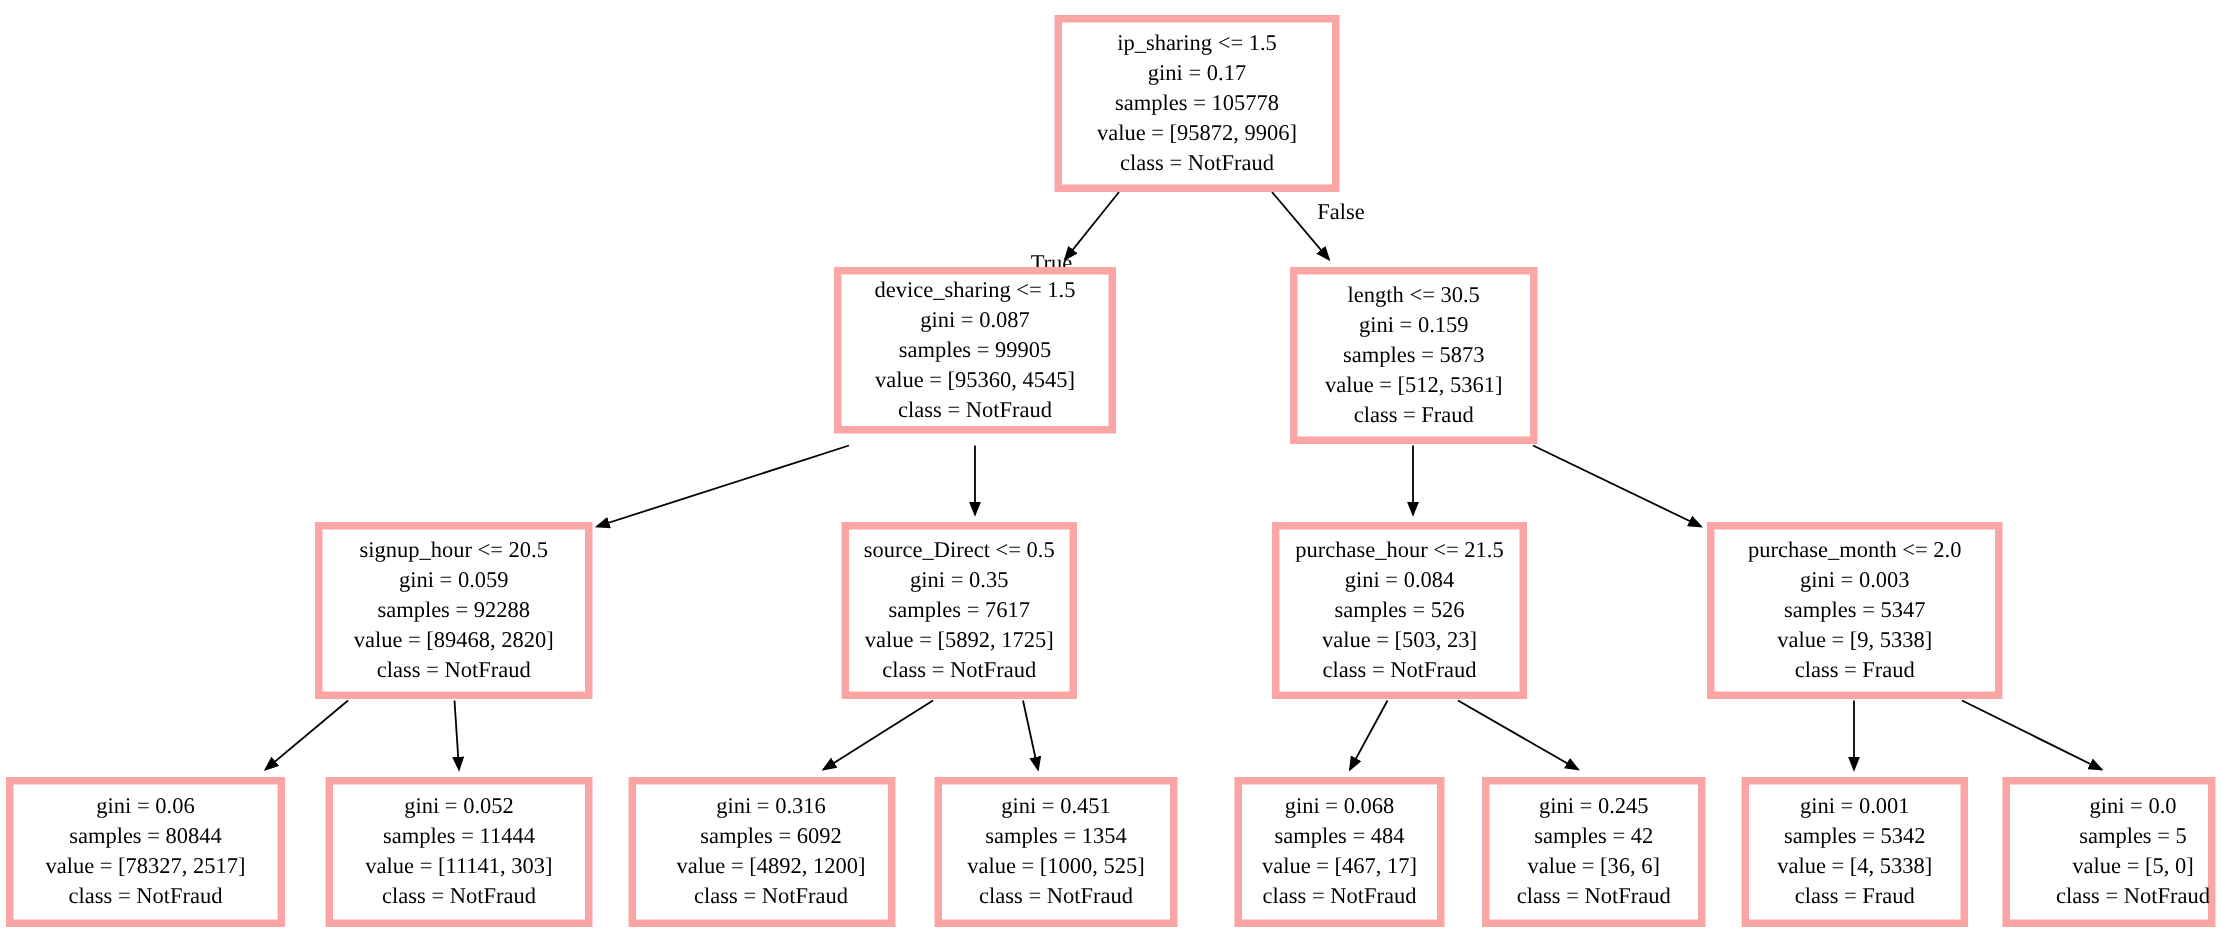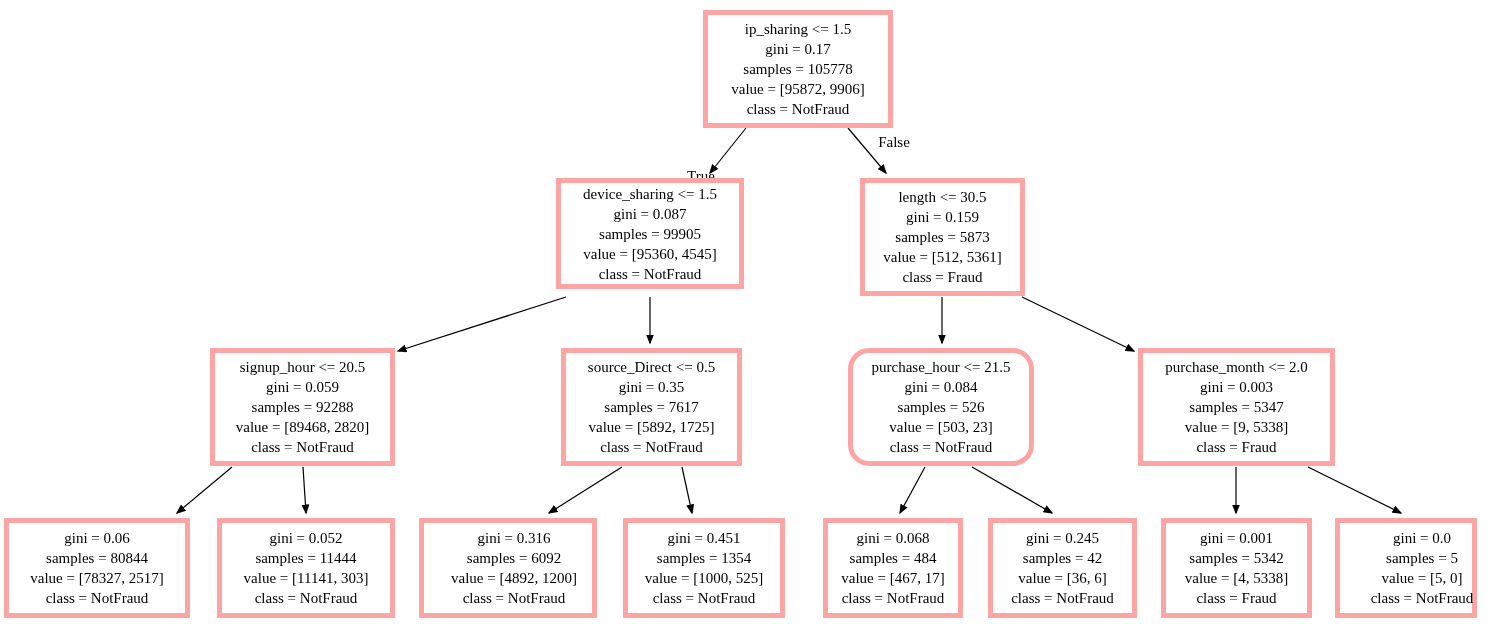--- a/index.html
+++ b/index.html
@@ -104,29 +104,29 @@
   </div>
 
   <div class="tree-node" style="left:210px; top:348px; width:185px; height:118px;">
     <span>signup_hour &lt;= 20.5</span>
     <span>gini = 0.059</span>
     <span>samples = 92288</span>
     <span>value = [89468, 2820]</span>
     <span>class = NotFraud</span>
   </div>
 
-  <div class="tree-node" style="left:561px; top:348px; width:181px; height:118px;">
+  <div class="tree-node" style="left:561px; top:348px; width:157px; height:118px;">
     <span>source_Direct &lt;= 0.5</span>
     <span>gini = 0.35</span>
     <span>samples = 7617</span>
     <span>value = [5892, 1725]</span>
     <span>class = NotFraud</span>
   </div>
 
-  <div class="tree-node" style="left:848px; top:348px; width:186px; height:118px;border-radius:21px;">
+  <div class="tree-node" style="left:848px; top:348px; width:170px; height:118px;">
     <span>purchase_hour &lt;= 21.5</span>
     <span>gini = 0.084</span>
     <span>samples = 526</span>
     <span>value = [503, 23]</span>
     <span>class = NotFraud</span>
   </div>
 
   <div class="tree-node" style="left:1138px; top:348px; width:197px; height:118px;">
     <span>purchase_month &lt;= 2.0</span>
     <span>gini = 0.003</span>

